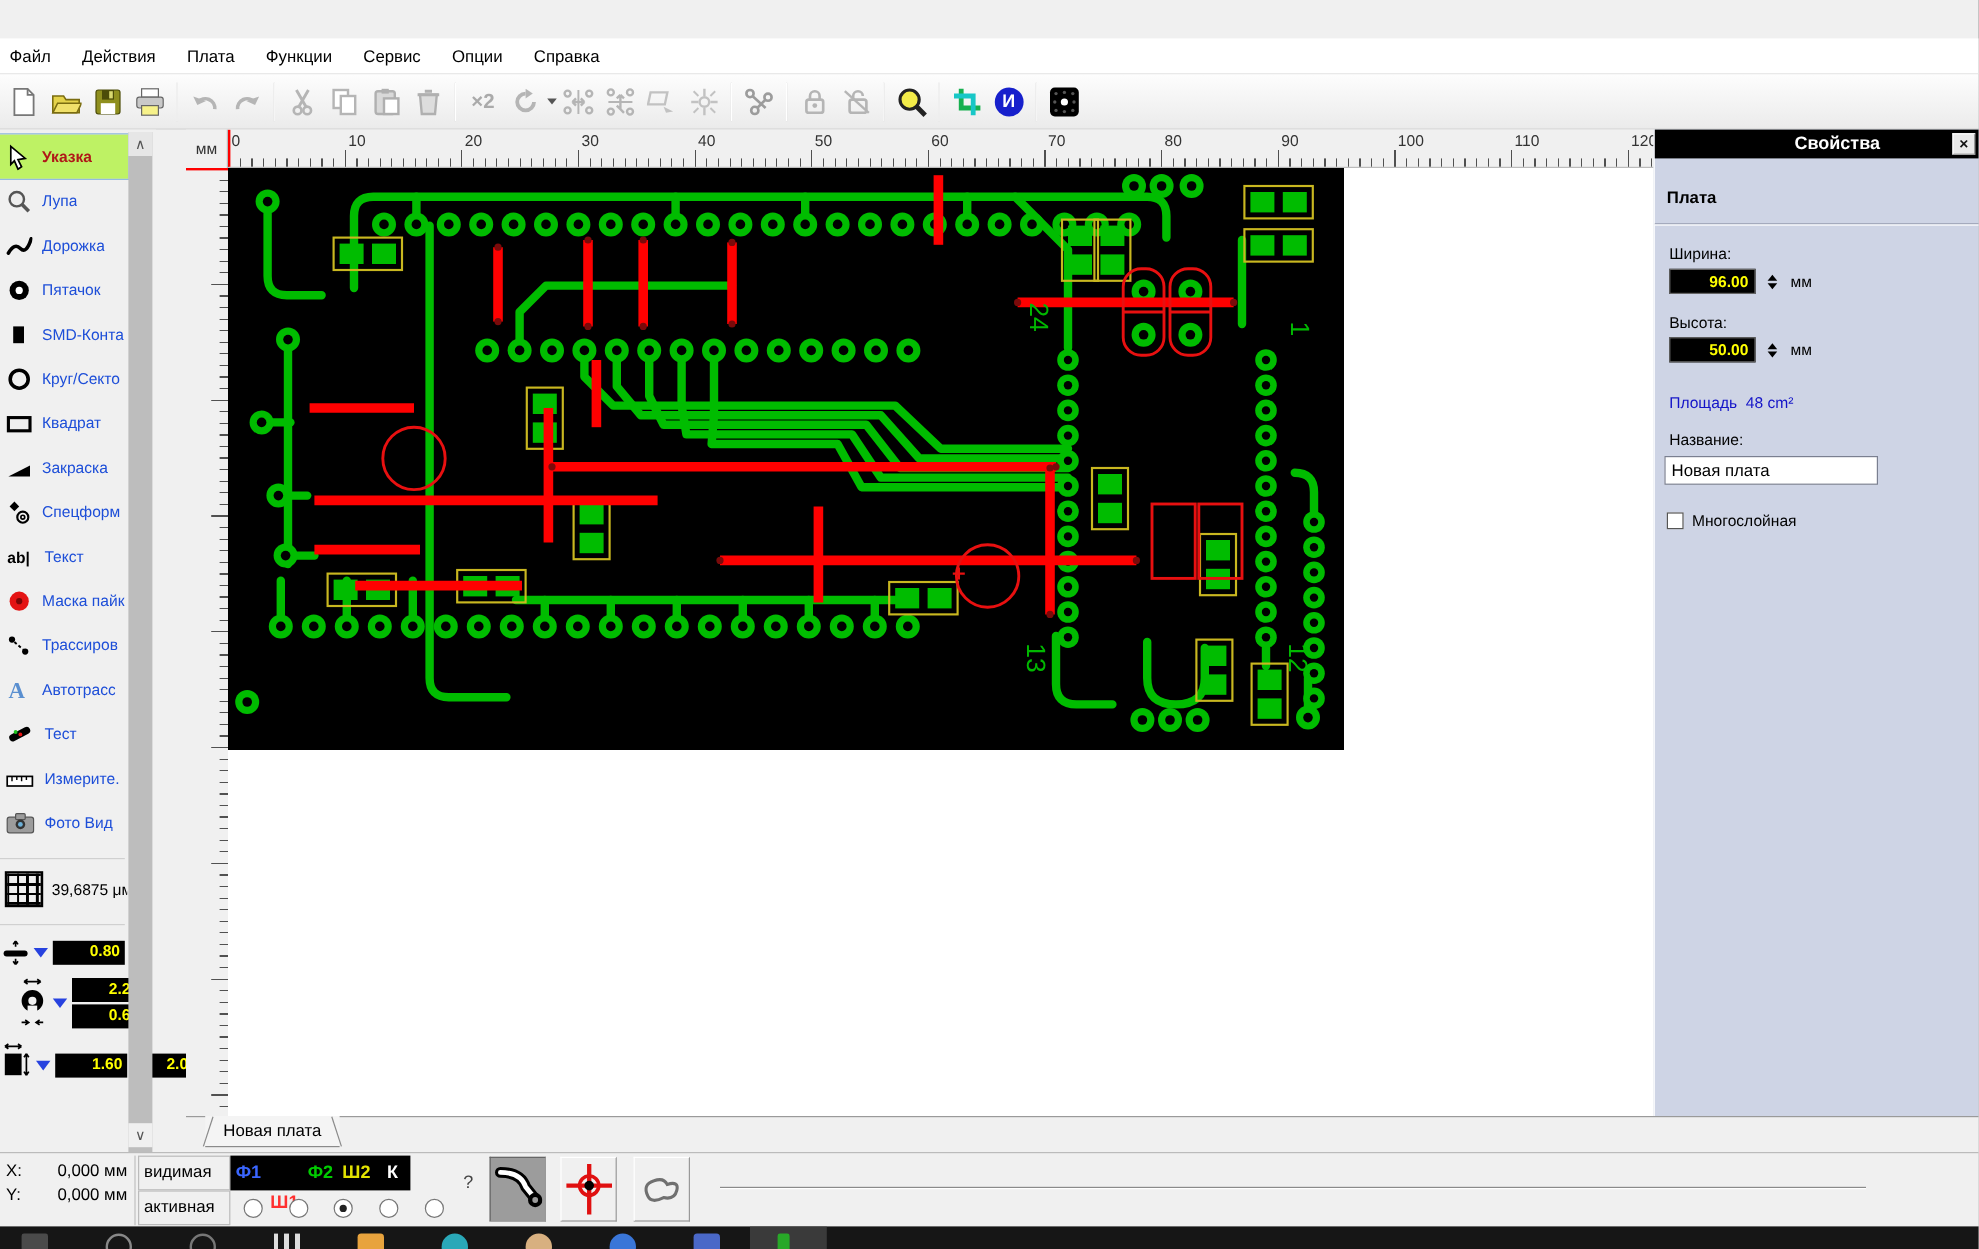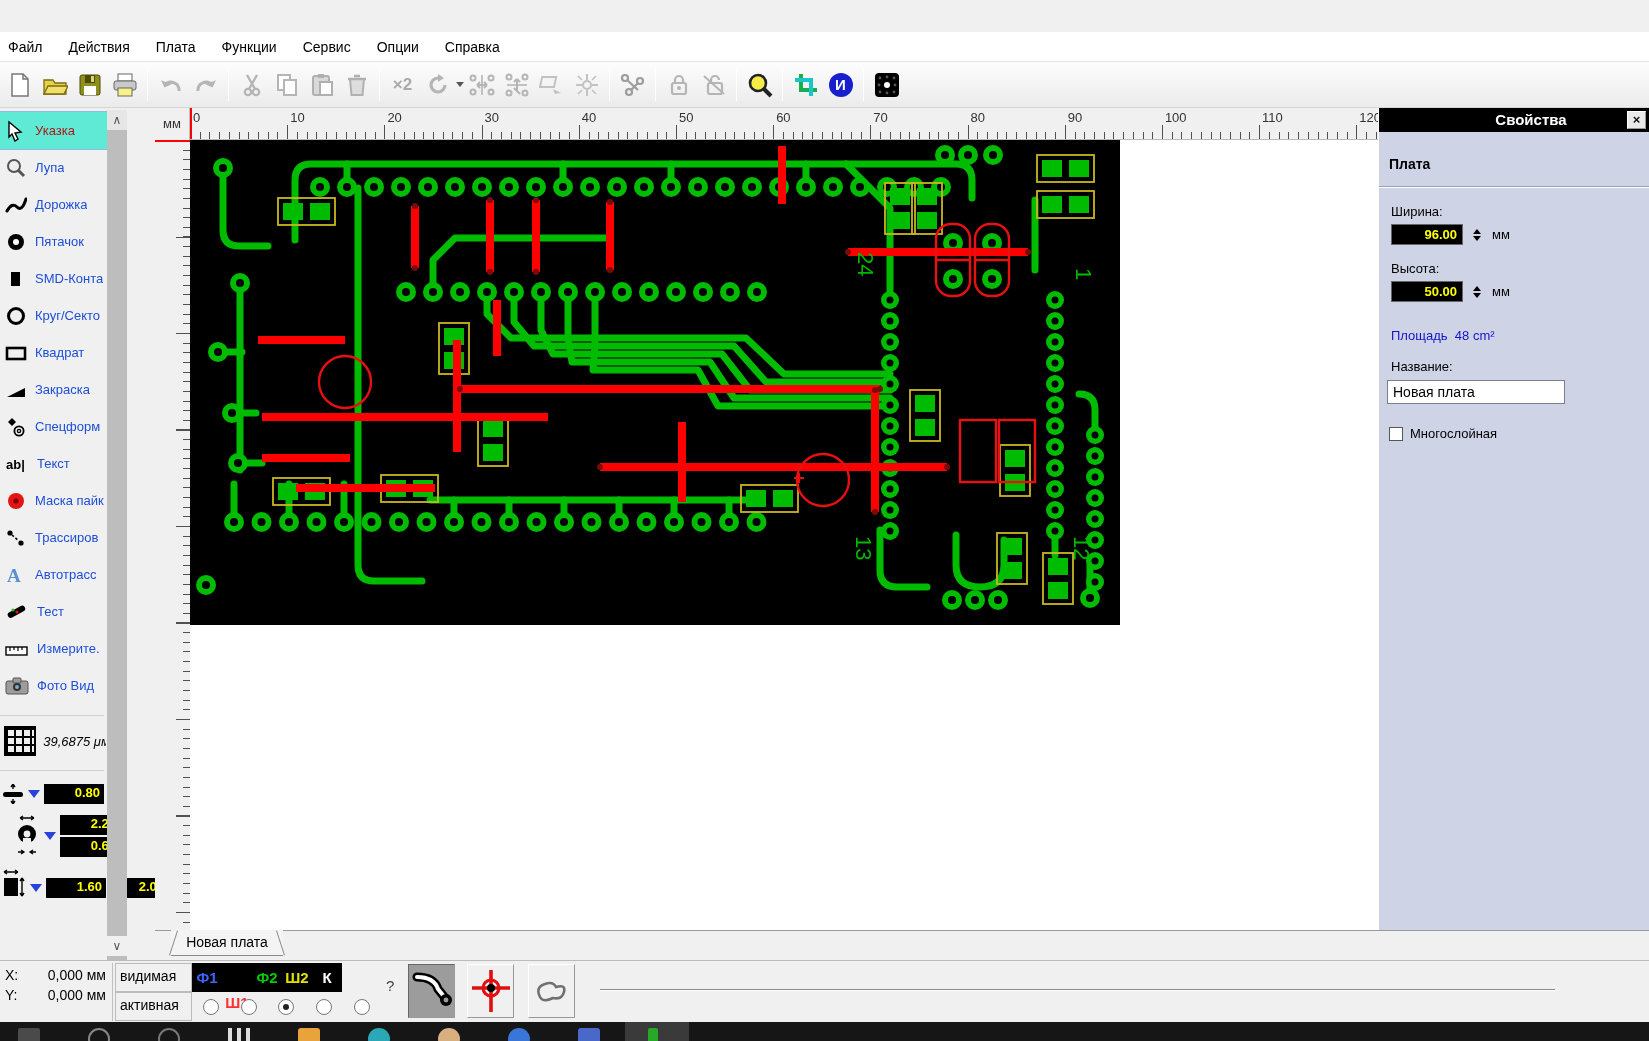--- a/index.html
+++ b/index.html
@@ -18,27 +18,27 @@
   .toolbar{left:0;top:62px;width:1649px;height:46px;background:linear-gradient(#fdfdfd,#ebebeb);display:flex;align-items:center;padding-left:2px;border-bottom:1px solid #d5d5d5;}
   .tbtn{width:35px;height:34px;display:flex;align-items:center;justify-content:center;}
   .tsep{width:1px;height:32px;background:#c4c4c4;border-right:1px solid #fff;margin:0 5px;}
   .x2{font-weight:bold;font-size:17px;color:#aaa;}
   .ddsmall{width:0;height:0;border-left:4px solid transparent;border-right:4px solid transparent;border-top:5px solid #555;margin-left:1px;}
   .icirc{width:24px;height:24px;border-radius:50%;background:#1720cc;color:#fff;font-weight:bold;font-size:15px;display:flex;align-items:center;justify-content:center;}
   
   .sidebar{left:0;top:108px;width:130px;height:852px;background:#f0f0f0;}
   .tool{height:37px;display:flex;align-items:center;gap:8px;padding-left:5px;width:107px;}
   .tool .lbl{color:#1d4ed8;font-size:13px;white-space:nowrap;overflow:hidden;}
-  .tool.sel{background:#5eead4;outline:1px solid #93bbdf;}
+  .tool.sel{background:#bef264;outline:1px solid #93bbdf;font-weight:bold;}
   .tool.sel .lbl{color:#b01818;}
   .sb-scroll{position:absolute;left:107px;top:2px;width:20px;height:852px;background:#bdbdbd;}
   .sb-arrow{position:absolute;left:0;width:20px;height:20px;background:#e6e6e6;color:#555;font-size:12px;text-align:center;line-height:20px;}
   .sb-sep{position:absolute;left:0;width:104px;height:1px;background:#d0d0d0;}
   .gridico{width:34px;height:30px;border:2px solid #000;background:repeating-linear-gradient(90deg,#000 0 2px,transparent 2px 8px),repeating-linear-gradient(0deg,#000 0 2px,transparent 2px 8px);}
-  .gridval{font-size:13px;white-space:nowrap;overflow:hidden;font-style:italic;}
+  .gridval{font-size:13px;white-space:nowrap;overflow:hidden;}
   .nf{width:60px;height:20px;background:#000;color:#ffff00;font-size:13px;font-weight:bold;text-align:right;padding:1px 4px 0 0;}
   .dd{width:0;height:0;border-left:6px solid transparent;border-right:6px solid transparent;border-top:8px solid #2742df;}
   
   .rcorner{left:155px;top:108px;width:35px;height:32px;background:#f0f0f0;border-right:1px solid #bbb;font-size:13px;color:#333;text-align:center;line-height:32px;}
   .hruler{left:190px;top:108px;width:1188px;height:32px;background:#f0f0f0;border-bottom:1px solid #bbb;
     background-image:repeating-linear-gradient(90deg,#505050 0 1px,transparent 1px 9.72px),repeating-linear-gradient(90deg,#505050 0 1px,transparent 1px 97.2px);
     background-size:100% 7px,100% 14px;background-repeat:repeat-x;background-position:left bottom,left bottom;overflow:hidden;}
   .hruler .nums{display:flex;}
   .hruler .nums span{width:97.2px;flex:0 0 97.2px;font-size:13px;color:#333;padding:2px 0 0 3px;}
   .hred{position:absolute;left:0;top:0;width:2px;height:32px;background:#f00;}

